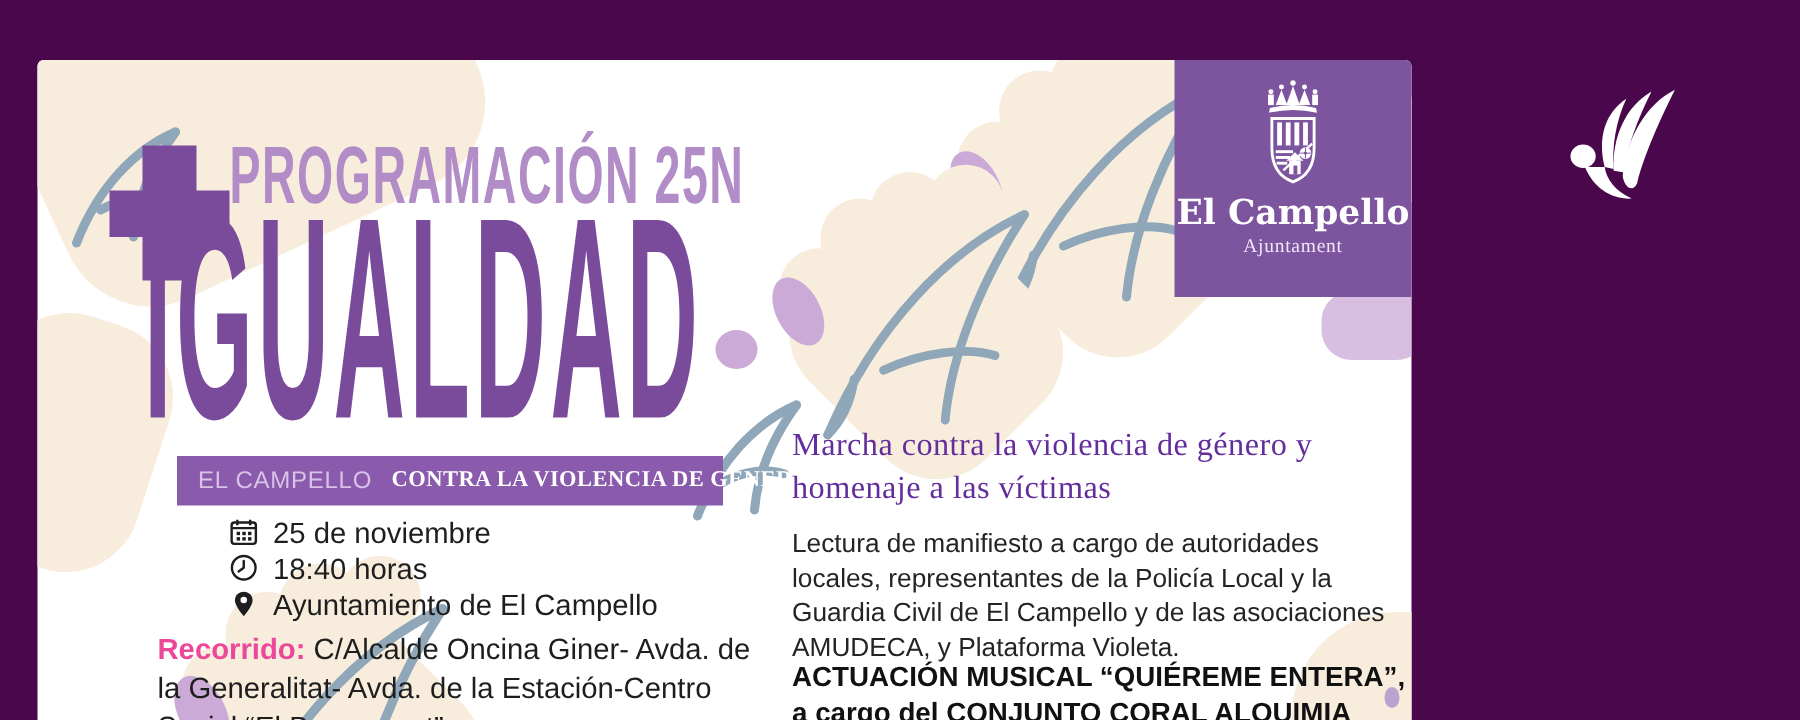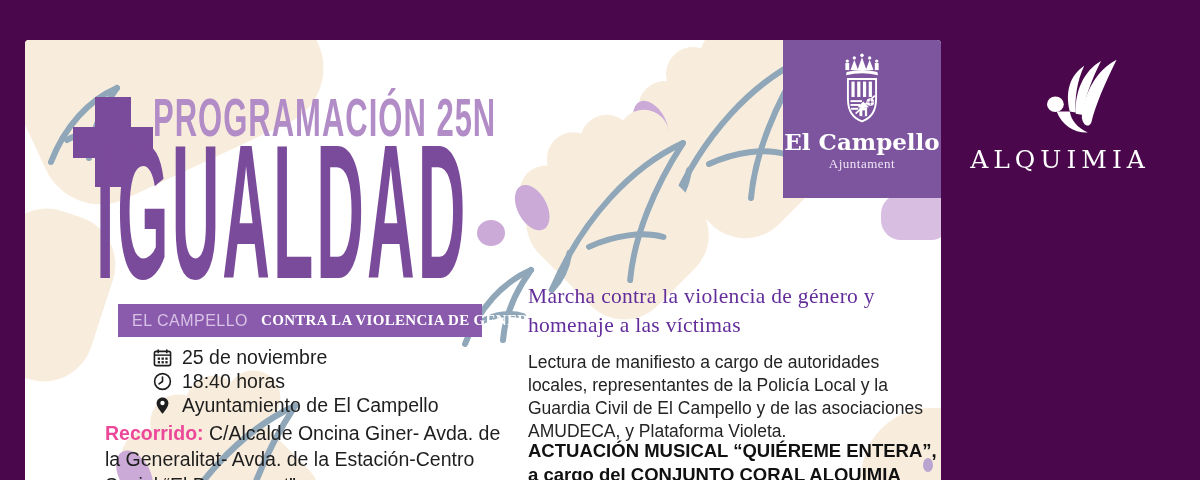--- a/index.html
+++ b/index.html
@@ -43,21 +43,21 @@
   .banner {
     position:absolute; left:93px; top:264px; width:364px; height:33px; z-index:2;
     background:#8a5bad; display:flex; align-items:center; padding-left:14px;
     white-space:nowrap;
   }
   .banner .place { color:#d8c2e6; font-size:16px; letter-spacing:0.5px; }
   .banner .slogan { color:#ffffff; font-size:15px; font-weight:bold; letter-spacing:0.3px; margin-left:13px;font-family:Liberation Serif, serif; }
 
   
   .details { position:absolute; left:80px; top:305px; z-index:2; }
-  .detail-row { display:flex; align-items:center; height:24px; margin-bottom:0;padding-left:48px; }
+  .detail-row { display:flex; height:24px; margin-bottom:0;padding-left:48px; }
   .detail-row .ico { width:19px; height:19px; margin-right:10px; flex:0 0 19px; }
   .detail-row .txt { font-size:19.5px; color:#1e1e1e; }
 
   .route {
     position:absolute; left:80px; top:380px; width:404px; z-index:2;
     font-size:19.5px; line-height:26px; color:#1e1e1e;
   }
   .route b { color:#ec4899; }
 
   
@@ -249,16 +249,15 @@
   <div class="alquimia">
     <svg class="flourish" viewBox="0 0 130 140">
       <g fill="#ffffff">
         <ellipse cx="24" cy="82" rx="14" ry="13"></ellipse>
         <path d="M26,94 C36,118 56,130 78,129 C60,121 50,108 48,94 Z"></path>
         <path d="M48,94 C40,62 48,34 72,18 C60,44 56,72 58,96 Z"></path>
         <path d="M58,98 C56,60 72,26 100,10 C84,42 72,74 70,100 Z"></path>
         <path d="M68,104 C72,62 94,24 126,8 C106,48 90,86 84,112 C80,122 70,118 68,104 Z"></path>
       </g>
     </svg>
-    <div class="word">ALQUIMIA</div>
   </div>
 
 </div>
 
 </body></html>

